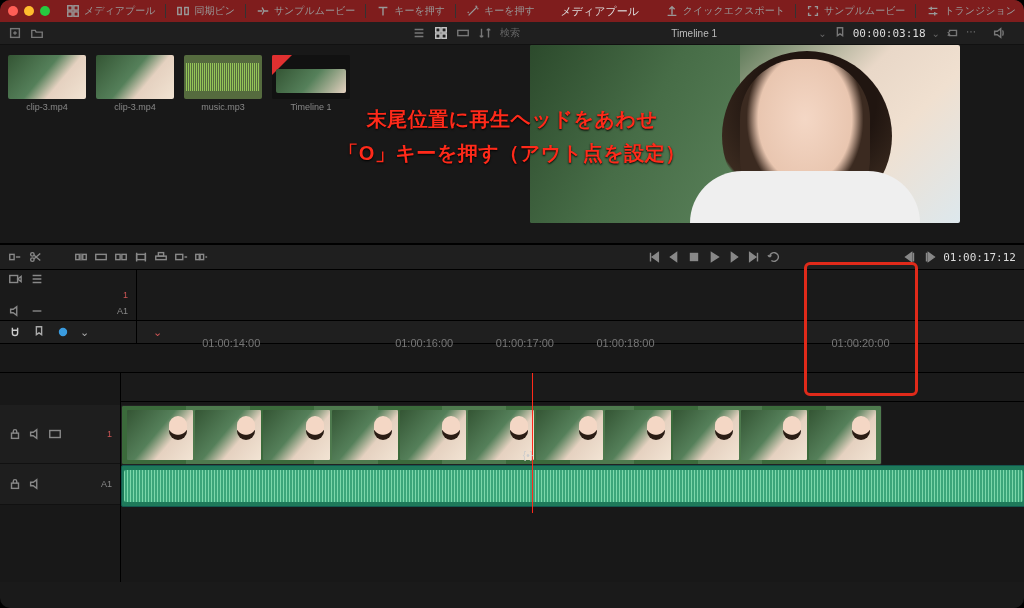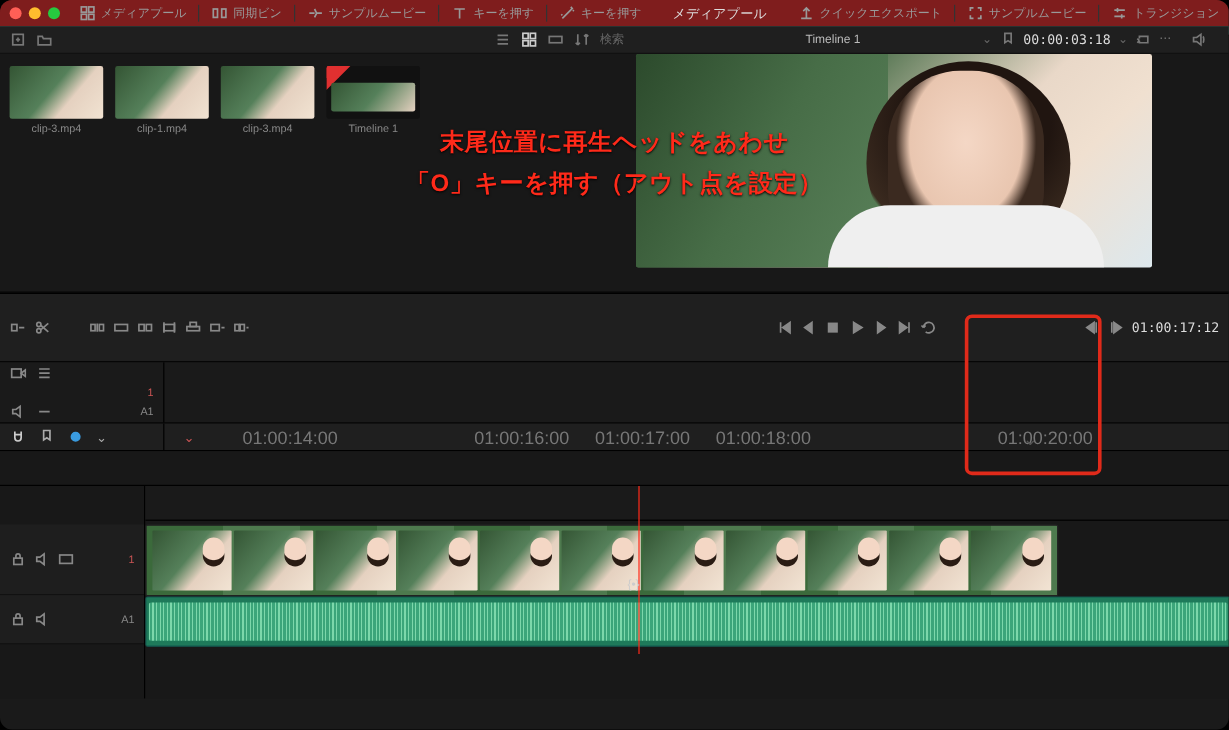--- a/index.html
+++ b/index.html
@@ -30,40 +30,40 @@
  .overlay{position:absolute;left:0;right:0;top:102px;text-align:center;font-size:20px;font-weight:700;color:#ff2a1a;text-shadow:0 1px 2px #000;line-height:34px;pointer-events:none;letter-spacing:0.5px}
  .clip{width:78px;display:flex;flex-direction:column;gap:3px;cursor:pointer}
  .thumb{height:44px;border-radius:2px;position:relative;overflow:hidden;background:linear-gradient(130deg,#345534,#55805a 45%,#e5d1c0 65%,#f1e3d2)}
  .thumb.audio{background:linear-gradient(#556b3e,#556b3e);}
  .thumb.audio::after{content:"";position:absolute;inset:8px 2px;background:repeating-linear-gradient(90deg,#9bcf5a 0 1px,transparent 1px 2px);opacity:.9}
  .thumb.tl{background:#111}
  .thumb.tl::before{content:"";position:absolute;left:0;top:0;border:10px solid transparent;border-top-color:#e03030;border-left-color:#e03030}
  .thumb.tl::after{content:"";position:absolute;left:4px;right:4px;bottom:6px;height:24px;background:linear-gradient(130deg,#345534,#55805a,#e5d1c0);border-radius:2px}
  .clip-lbl{font-size:9px;color:#888;text-align:center}
  
- .playbar{display:flex;align-items:center;height:24px;background:#1f1f1f;border-top:1px solid #000;border-bottom:1px solid #000;padding:16px 8px;gap:6px}
+ .playbar{display:flex;align-items:center;height:24px;background:#1f1f1f;border-top:1px solid #000;border-bottom:1px solid #000;padding:0 8px;gap:6px}
  .playbar .ico{width:14px;height:14px;color:#888}
  .tc{font-family:ui-monospace,Menlo,monospace;color:#ddd;font-size:11px}
  .redbox{position:absolute;border:3px solid #e02a1a;border-radius:6px;pointer-events:none}
  
  .mini{height:50px;background:#1a1a1a;display:flex;border-bottom:1px solid #000}
  .mini-hdr{width:120px;display:flex;flex-direction:column;justify-content:center;gap:4px;padding:4px 8px;border-right:1px solid #000}
  .mini-hdr .row{display:flex;gap:8px;align-items:center;font-size:9px;color:#888}
  .mini-trk{flex:1;position:relative}
  .ruler-m{position:absolute;top:0;left:0;right:0;height:12px;font-size:8px;color:#666;display:flex}
  .ruler-m span{position:absolute}
  .vtrk{position:absolute;top:16px;left:0;right:12px;height:10px;background:#3b8cc4}
  .vgap{position:absolute;top:16px;height:10px;background:#1a1a1a}
  .atrk-m{position:absolute;top:30px;left:0;right:12px;height:10px;background:#2e9e6b}
  .tc-end{position:absolute;right:8px;top:0;font-size:8px;color:#666}
  
  .toolrow{height:22px;background:#1f1f1f;display:flex;border-bottom:1px solid #000}
  .toolrow .left{width:120px;display:flex;align-items:center;gap:10px;padding:0 8px;border-right:1px solid #000}
  .toolrow .right{flex:1;position:relative;display:flex;align-items:center}
- .ruler2{position:absolute;left:40px;right:8px;top:0;height:22px;font-size:15px;color:#777}
+ .ruler2{position:absolute;left:40px;right:8px;top:12px;height:22px;font-size:11px;color:#777}
  .ruler2 span{position:absolute;top:4px}
  .ph-marker{position:absolute;top:0;width:1px;background:#ff2a1a}
  .ph-head::before{content:"";position:absolute;top:-1px;left:-4px;border:4px solid transparent;border-top:6px solid #ff2a1a}
  
  .tl-main{flex:1;display:flex;background:#181818;min-height:0}
  .tl-hdrs{width:120px;display:flex;flex-direction:column;border-right:1px solid #000}
  .trk-hdr{display:flex;align-items:center;gap:6px;padding:0 8px;font-size:9px;color:#888;background:#1e1e1e;border-bottom:1px solid #111}
  .trk-hdr.v{height:58px}
  .trk-hdr.a{height:40px}
  .tl-body{flex:1;position:relative;overflow:hidden}
@@ -240,25 +240,25 @@
   <div class="master-lbl">Master</div>
 
   <div class="pool-area">
    <div class="pool-left">
      <div class="clip">
             <div class="thumb"></div>
             <div class="clip-lbl">clip-3.mp4</div>
           </div>
      <div class="clip">
             <div class="thumb"></div>
-            <div class="clip-lbl">clip-1.mp4</div>
+            <div class="clip-lbl">clip-3.mp4</div>
           </div>
      <div class="clip">
-            <div class="thumb"></div>
-            <div class="clip-lbl">clip-3.mp4</div>
+            <div class="thumb audio"></div>
+            <div class="clip-lbl">music.mp3</div>
           </div>
      <div class="clip">
             <div class="thumb tl"></div>
             <div class="clip-lbl">Timeline 1</div>
           </div>
    </div>
    <div class="viewer">
      <div class="view-img">
        <div class="green"></div>
        <div class="hair"></div>

